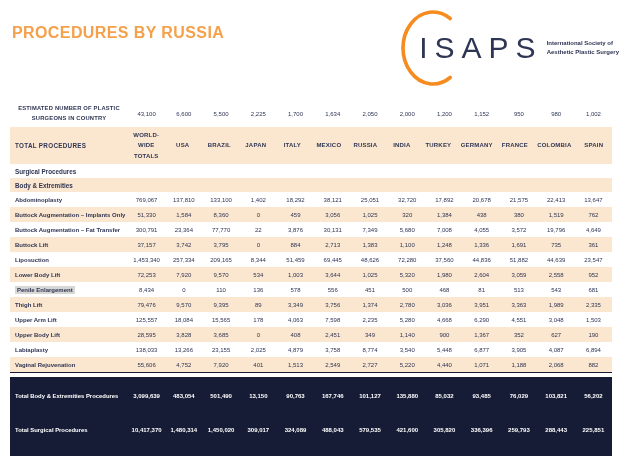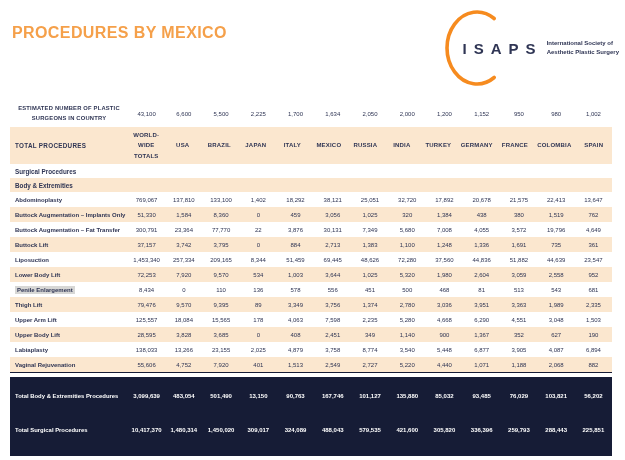--- a/index.html
+++ b/index.html
@@ -8,21 +8,21 @@
     font-family:"Liberation Sans",sans-serif;
   }
   
   .title{
     position:absolute;left:12px;top:24px;
     font-size:16px;font-weight:800;letter-spacing:.4px;color:var(--accent);
   }
   .logo{position:absolute;right:6px;top:4px;height:88px;display:flex;align-items:center;}
   .logo svg{display:block;}
   .logo-word{
-    font-size:15px;font-weight:700;color:var(--navy);letter-spacing:7px;margin-left:-48px;
+    font-size:30px;font-weight:400;color:var(--navy);letter-spacing:7px;margin-left:-48px;
     line-height:1;
   }
   .logo-tag{font-size:6px;font-weight:600;color:var(--navy);line-height:1.5;margin-left:4px;}
   
   .table{position:absolute;left:10px;top:100px;width:602px;}
   .trow{display:grid;grid-template-columns:118px repeat(13,1fr);align-items:center;}
   .peach{background:var(--peach);}
   .r-surgeons{height:27px;}
   .surgeons-lbl{
     font-size:5.8px;font-weight:700;color:var(--navy);text-transform:uppercase;
@@ -46,21 +46,21 @@
   .r-total{height:28px;}
   .r-total2{height:40px;}
   .total-lbl{font-size:5.9px;font-weight:700;color:#fff;padding-left:5px;white-space:nowrap;}
   .total-val{font-weight:700;color:#fff;}
 </style>
 </head>
 <body>
 
 <div class="page">
 
-  <div class="title">PROCEDURES BY MEXICO</div>
+  <div class="title">PROCEDURES BY RUSSIA</div>
 
   <div class="logo">
     <svg width="68" height="80" viewBox="0 0 68 80">
       <path d="M 51.2 10.5 A 30 36 0 1 0 51.2 69.5" fill="none" stroke="#F68B1F" stroke-width="3.6" stroke-linecap="round"></path>
     </svg>
     <div class="logo-word">ISAPS</div>
     <div class="logo-tag">
       <div>International Society of</div>
       <div>Aesthetic Plastic Surgery</div>
     </div>

